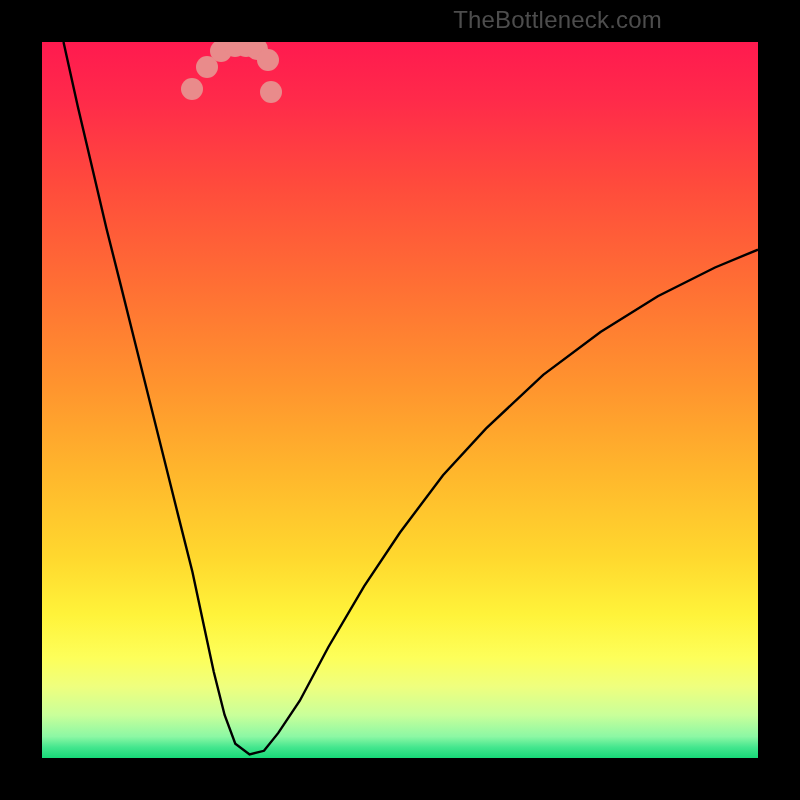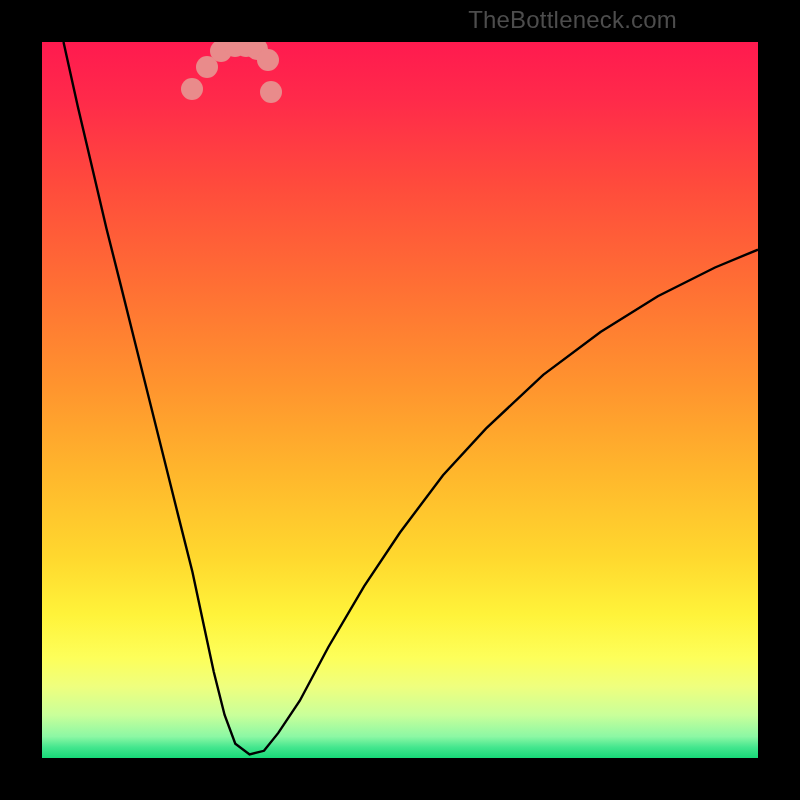--- a/index.html
+++ b/index.html
@@ -11,21 +11,20 @@
     font-family: Arial, Helvetica, sans-serif;
     overflow: hidden;
   }
   .frame {
     position: absolute;
     left: 0;
     top: 0;
     width: 672px;
     height: 800px;
     background: #000;
-    padding-left: 15px;
   }
   .plot-area {
     position: absolute;
     left: 42px;
     top: 42px;
     width: 716px;
     height: 716px;
     overflow: hidden;
   }
   .gradient {

